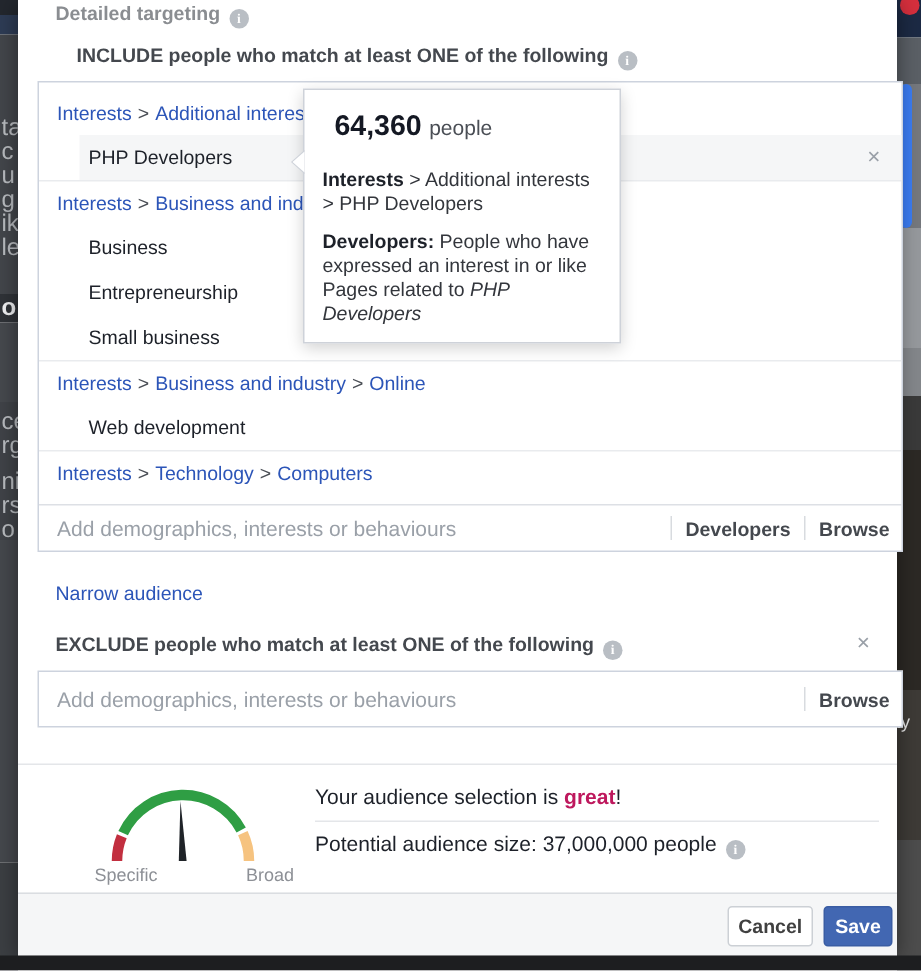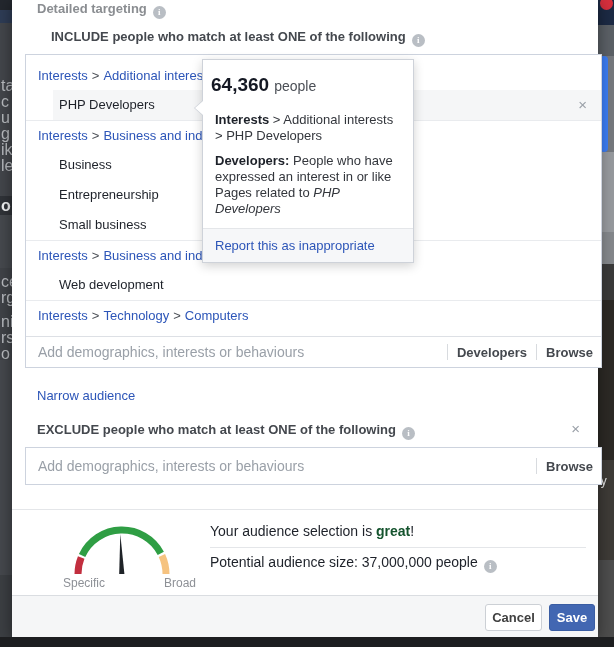--- a/index.html
+++ b/index.html
@@ -55,21 +55,21 @@
   .exclude-box { position:absolute; left:13px; top:447px; width:577px; height:38px; border:1px solid #cdd3de;
                  display:flex; align-items:center; padding:0 8px 0 12px; background:#fff; }
 
   
   .tooltip { position:absolute; left:190px; top:59px; width:212px; background:#fff; z-index:10;
              border:1px solid #ced2d9; box-shadow:0 3px 10px rgba(0,0,0,.18); font-size:13px; color:#1d2129; }
   .tooltip::before { content:""; position:absolute; left:-9px; top:40px;
     border-top:8px solid transparent; border-bottom:8px solid transparent; border-right:9px solid #ced2d9; }
   .tooltip::after { content:""; position:absolute; left:-8px; top:41px;
     border-top:7px solid transparent; border-bottom:7px solid transparent; border-right:8px solid #fff; }
-  .tt-count-line { padding:14px 8px 0; }
+  .tt-count-line { padding:14px 20px 0; }
   .tt-count { font-size:19px; font-weight:bold; color:#141823; }
   .tt-unit { font-size:14px; color:#4b4f56; margin-left:5px; }
   .tt-path { margin:16px 12px 0; line-height:16px; color:#33363c; }
   .tt-desc { margin:9px 12px 11px; line-height:16px; color:#33363c; }
   .tt-bold { font-weight:bold; color:#1d2129; }
   .tt-italic { font-style:italic; }
   .tt-footer { border-top:1px solid #e4e6e9; background:#f6f7f9; padding:9px 12px; }
   .tt-report { color:#2c55b8; cursor:pointer; }
 
   
@@ -210,21 +210,21 @@
     <svg class="gauge-svg" width="100" height="64" viewBox="0 0 100 64">
       <path d="M 6 60 A 44 44 0 0 1 9.2 43.5" fill="none" stroke-width="7" stroke="#c22f3f"></path>
       <path d="M 10.1 41.4 A 44 44 0 0 1 88.8 39.3" fill="none" stroke-width="7" stroke="#2f9e44"></path>
       <path d="M 89.9 41.4 A 44 44 0 0 1 94 60" fill="none" stroke-width="7" stroke="#f6c380"></path>
       <path d="M 47.2 60 L 48.3 20 L 52.4 60 Z" fill="#1f2328"></path>
     </svg>
     <span class="gauge-label label-specific">Specific</span>
     <span class="gauge-label label-broad">Broad</span>
 
     <div class="status-line">
-      <span>Your audience selection is </span><span class="status-word" style="color: #14532d;">great</span><span>!</span>
+      <span>Your audience selection is </span><span class="status-word" style="color: #be185d;">great</span><span>!</span>
     </div>
     <div class="status-divider"></div>
     <div class="size-line">
       <span>Potential audience size: 37,000,000 people</span><span class="info-icon">i</span>
     </div>
   </div>
 
   <div class="footer">
     <button class="btn btn-cancel">Cancel</button>
     <button class="btn btn-save">Save</button>
@@ -233,18 +233,15 @@
   <div class="tooltip">
     <div class="tt-count-line">
       <span class="tt-count">64,360</span><span class="tt-unit">people</span>
     </div>
     <div class="tt-path">
       <span class="tt-bold">Interests</span><span> &gt; Additional interests &gt; PHP Developers</span>
     </div>
     <div class="tt-desc">
       <span class="tt-bold">Developers:</span><span> People who have expressed an interest in or like Pages related to </span><span class="tt-italic">PHP Developers</span>
     </div>
-    <div class="tt-footer">
-      <span class="tt-report">Report this as inappropriate</span>
-    </div>
   </div>
 
 </div>
 
 </body></html>

